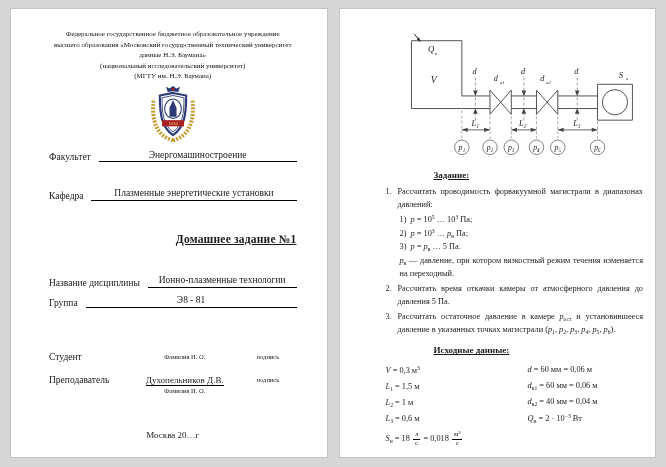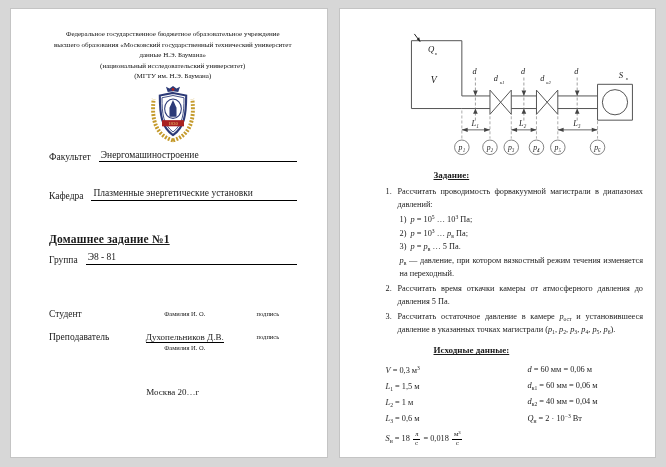--- a/index.html
+++ b/index.html
@@ -21,26 +21,26 @@
   }
 
   
   .lp-inner { padding:20px 30px 0 38px; }
   .uni-header { text-align:center; font-size:7px; line-height:1.5; color:#111; }
   .emblem-wrap { text-align:center; margin-top:3px; height:58px; }
   .form-row { display:flex; align-items:flex-end; font-size:9.5px; }
   .form-row .lbl { white-space:nowrap; padding-right:8px; }
   .form-row .fill {
     flex:1; border-bottom:0.8px solid #000;
-    text-align:left; padding:0 2px; line-height:1.25;
+    text-align:center; padding:0 2px; line-height:1.25;
   }
   .row-faculty { margin-top:7px; }
   .row-dept { margin-top:26px; }
   .hw-title {
-    text-align:left; margin-top:32px;
+    text-align:right; margin-top:32px;
     font-size:11.5px; font-weight:bold; text-decoration:underline;
     letter-spacing:0.2px;
   }
   .row-disc { margin-top:30px; }
   .row-group { margin-top:7px; }
   .sig-block { margin-top:44px; font-size:9.5px; }
   .sig-row { display:flex; margin-top:0; }
   .sig-row .sig-lbl { width:88px; }
   .sig-col { width:118px; text-align:center; }
   .sig-col .sline { border-bottom:0.8px solid #000; height:11px; }
@@ -125,20 +125,24 @@
         <span class="lbl">Факультет</span>
         <span class="fill">Энергомашиностроение</span>
       </div>
       <div class="form-row row-dept">
         <span class="lbl">Кафедра</span>
         <span class="fill">Плазменные энергетические установки</span>
       </div>
 
       <div class="hw-title">Домашнее задание №1</div>
 
+      <div class="form-row row-disc">
+        <span class="lbl">Название дисциплины</span>
+        <span class="fill">Ионно-плазменные технологии</span>
+      </div>
       <div class="form-row row-group">
         <span class="lbl">Группа</span>
         <span class="fill">Э8 - 81</span>
       </div>
 
       <div class="sig-block">
         <div class="sig-row">
           <span class="sig-lbl">Студент</span>
           <span class="sig-col">
             <span class="sline"></span>

